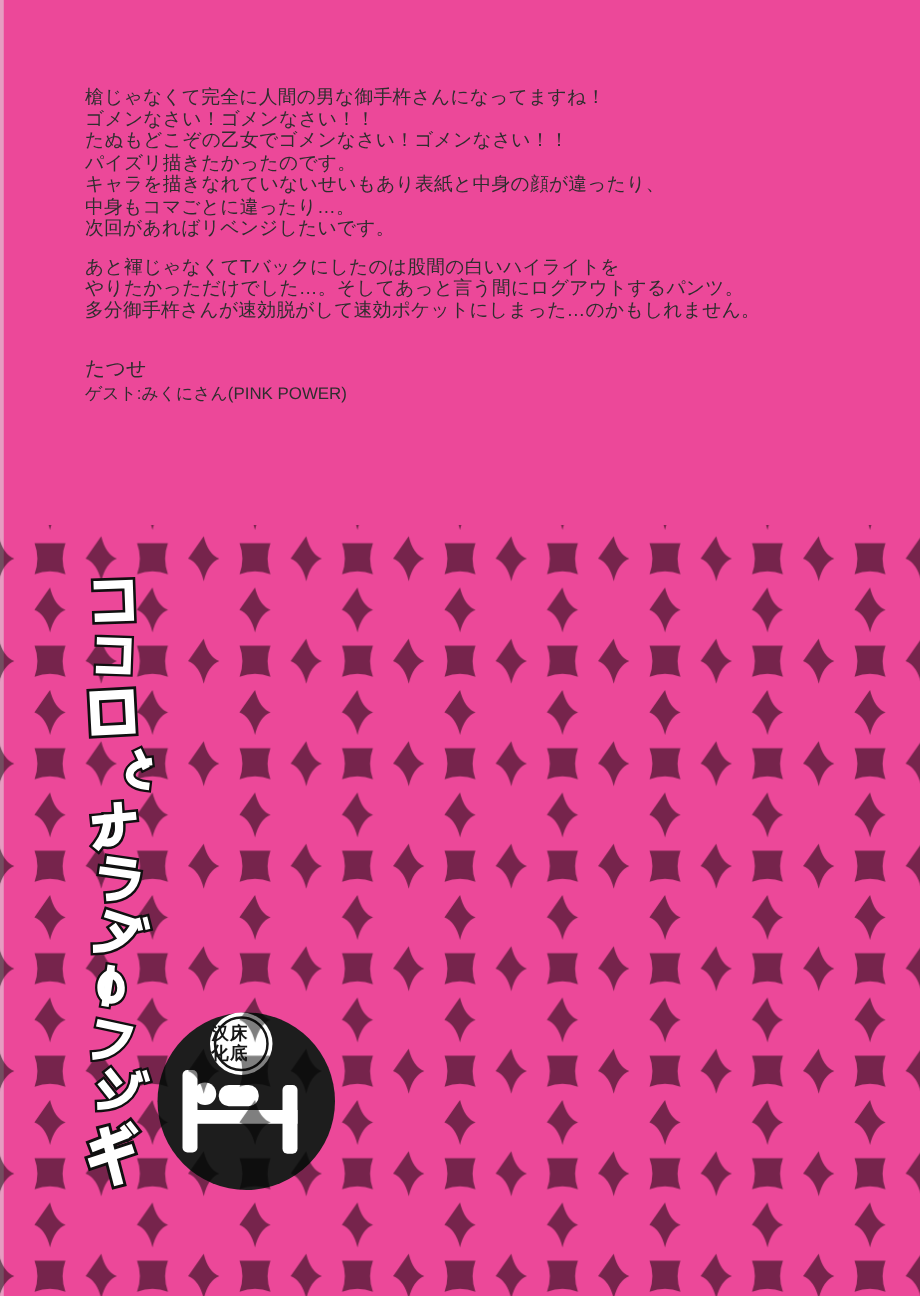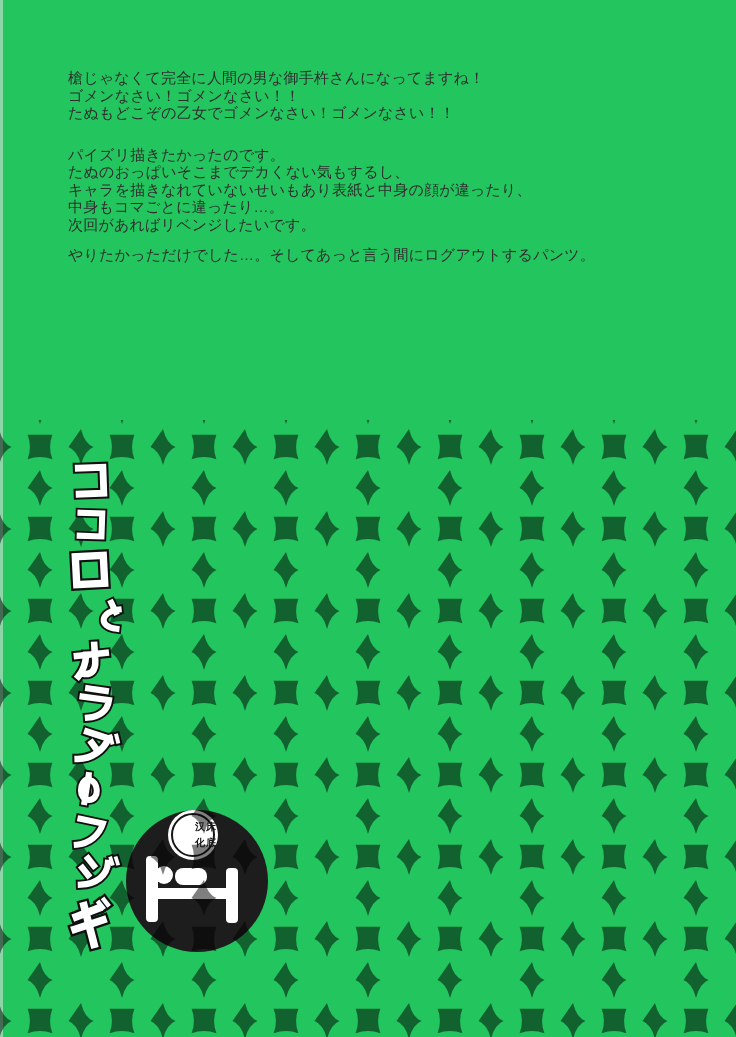--- a/index.html
+++ b/index.html
@@ -1,38 +1,38 @@
 <!DOCTYPE html>
 <html><head>
 <meta charset="utf-8">
 <style>
   html,body{margin:0;padding:0;background:#fff;}
   .page{
-    position:relative;width:736px;height:1037px;background:#22c55e;overflow:hidden;
+    position:relative;width:736px;height:1037px;background:#ec4899;overflow:hidden;
     font-family:"Liberation Sans","DejaVu Sans",sans-serif;
   }
   .scan-edge{position:absolute;left:0;top:0;width:3px;height:100%;background:#e2e2e2;opacity:.55;z-index:0;}
 
   
   .afterword{position:absolute;left:68px;top:69px;z-index:3;color:#2e2e2e;}
   .afterword .line{font-size:15px;line-height:17.5px;height:17.5px;white-space:nowrap;letter-spacing:.2px;}
-  .para-2{margin-top:24px;}
+  .para-2{}
   .para-3{margin-top:13px;}
   .sig-block{margin-top:29px;}
   .signature{font-size:16px;line-height:19px;white-space:nowrap;}
   .guest{font-size:13.5px;line-height:16px;white-space:nowrap;margin-top:2px;}
 
   
   .pattern-layer{position:absolute;left:0;top:420px;z-index:2;pointer-events:none;}
 
   
   .logo-layer{position:absolute;left:122px;top:806px;z-index:1;}
   .stamp-text{
     position:absolute;left:169px;top:819px;width:48px;z-index:3;
-    text-align:right;color:#161616;font-weight:bold;font-size:10px;line-height:15.5px;
+    text-align:left;color:#161616;font-weight:bold;font-size:14px;line-height:15.5px;
     letter-spacing:1px;white-space:nowrap;
   }
 
   
   .title-layer{position:absolute;left:0;top:0;width:736px;height:1037px;z-index:3;pointer-events:none;}
   .tchar{position:absolute;}
   .tchar svg{overflow:visible;display:block;}
 </style>
 </head>
 <body>
@@ -42,28 +42,33 @@
   <div class="scan-edge"></div>
 
   <div class="afterword">
     <div class="para para-1">
         <div class="line">槍じゃなくて完全に人間の男な御手杵さんになってますね！</div>
         <div class="line">ゴメンなさい！ゴメンなさい！！</div>
         <div class="line">たぬもどこぞの乙女でゴメンなさい！ゴメンなさい！！</div>
       </div>
     <div class="para para-2">
         <div class="line">パイズリ描きたかったのです。</div>
-        <div class="line">たぬのおっぱいそこまでデカくない気もするし、</div>
         <div class="line">キャラを描きなれていないせいもあり表紙と中身の顔が違ったり、</div>
         <div class="line">中身もコマごとに違ったり…。</div>
         <div class="line">次回があればリベンジしたいです。</div>
       </div>
     <div class="para para-3">
+        <div class="line">あと褌じゃなくてTバックにしたのは股間の白いハイライトを</div>
         <div class="line">やりたかっただけでした…。そしてあっと言う間にログアウトするパンツ。</div>
-      </div>
+        <div class="line">多分御手杵さんが速効脱がして速効ポケットにしまった…のかもしれません。</div>
+      </div>
+    <div class="sig-block">
+      <div class="signature">たつせ</div>
+      <div class="guest">ゲスト:みくにさん(PINK POWER)</div>
+    </div>
   </div>
 
   <svg class="logo-layer" width="150" height="150" viewBox="0 0 150 150">
     <circle cx="75" cy="75" r="71" fill="#1d1d1d"></circle>
     <g fill="#ffffff">
       <rect x="24" y="50" width="12" height="66" rx="4"></rect>
       <circle cx="42" cy="69" r="9"></circle>
       <rect x="53" y="62" width="32" height="17" rx="8"></rect>
       <rect x="34" y="82" width="82" height="11"></rect>
       <rect x="104" y="62" width="12" height="55" rx="4"></rect>

